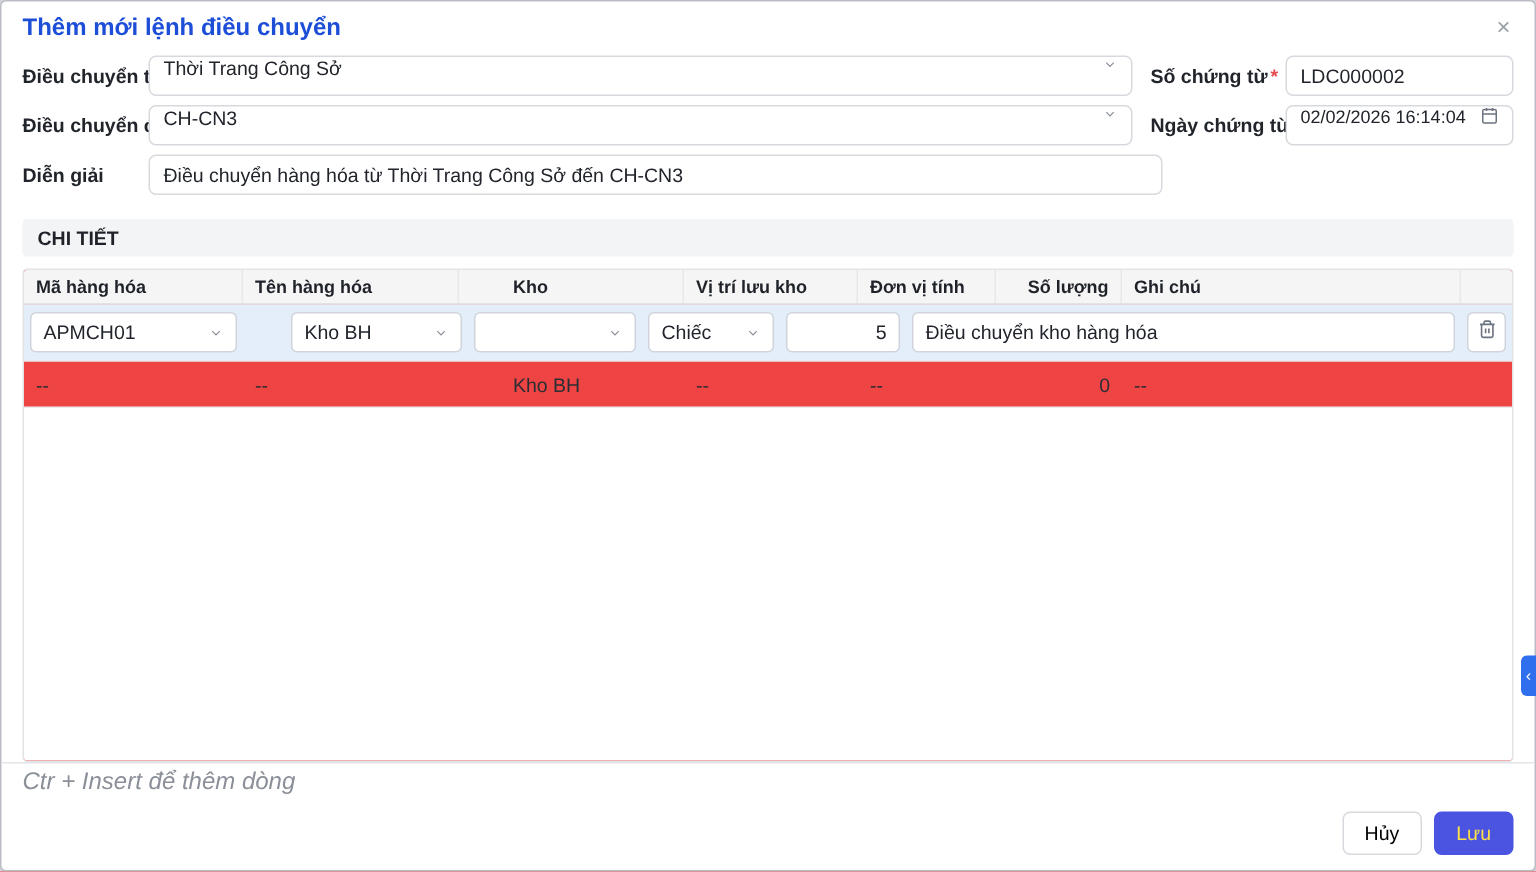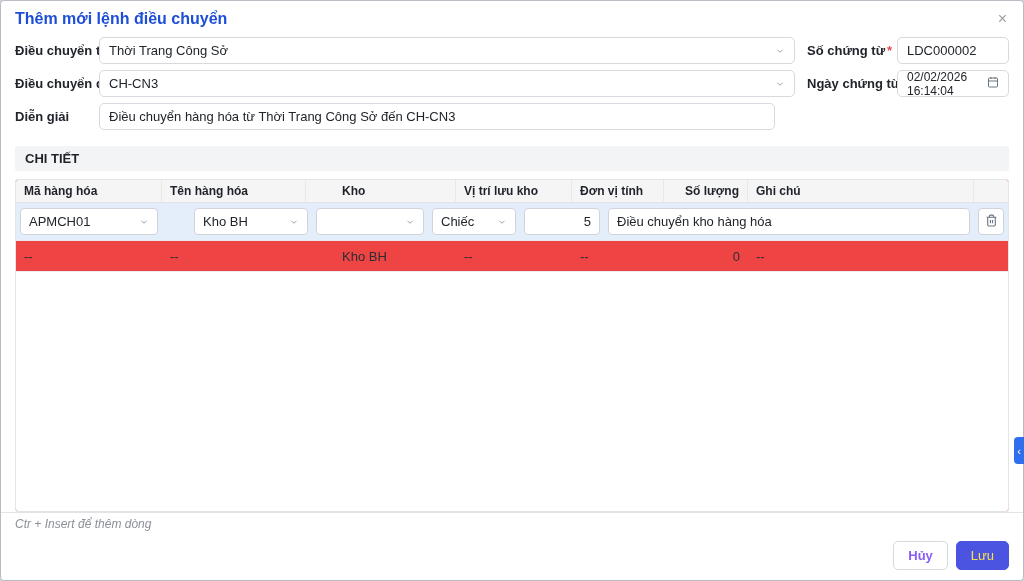--- a/index.html
+++ b/index.html
@@ -24,24 +24,24 @@
   }
   .modal-title { font-size:16px; font-weight:bold; color:#1d4ed8; }
   .close-btn { color:#9aa0a6; font-size:16px; line-height:16px; cursor:pointer; padding:0 2px; }
   
   .form-area { padding:2px 14px 6px 14px; }
   .form-row { display:flex; align-items:center; margin-bottom:6px; }
   .lbl { font-size:13px; font-weight:bold; color:#21252b; white-space:nowrap; }
   .lbl-left { width:84px; flex:none; }
   .req { color:#e5484d; margin-left:2px; }
   .ctrl { height:27px; border:1px solid #d6d9dd; border-radius:5px; background:#fff;
-          display:flex; align-items:center; font-size:13px; color:#21252b; padding:0 9px; }
+          display:flex; align-items:flex-start; font-size:13px; color:#21252b; padding:0 9px; }
   .ctrl-left { flex:1; justify-content:space-between; }
   .lbl-right { width:90px; flex:none; margin-left:12px; }
-  .ctrl-right { width:112px; flex:none; justify-content:space-between; }
+  .ctrl-right { width:152px; flex:none; justify-content:space-between; }
   .spacer-right { width:234px; flex:none; }
   input.text-input { border:none; outline:none; background:transparent; font-family:inherit;
           font-size:13px; color:#21252b; width:100%; height:100%; padding:0; }
   
   .section-bar { margin:4px 14px 8px 14px; background:#f3f4f5; border-radius:3px;
           padding:5px 10px; font-size:13px; font-weight:bold; color:#1f2329; }
   
   .table-panel { margin:0 14px; border:1px solid #e3e4e7; border-radius:3px;
           display:flex; flex-direction:column; flex:1; overflow:hidden; background:#ef4444; }
   .t-head { display:flex; background:#f5f5f6; border-bottom:1px solid #e2e3e6; }
@@ -65,25 +65,25 @@
         border-radius:4px; display:flex; align-items:center; justify-content:center; cursor:pointer; }
   .t-row { display:flex; align-items:center; height:31px; border-bottom:1px solid #ededf0;
         font-size:13px; color:#2a2e34; }
   .t-row .td { padding:0 8px; white-space:nowrap; overflow:hidden; }
   .t-empty { flex:1; background:#fff; }
   
   .attach-row { display:flex; align-items:center; gap:6px; padding:7px 14px; }
   .attach-label { font-size:13px; font-weight:bold; color:#2a2e34; }
   .choose-file { font-size:13px; color:#2f6bdb; cursor:pointer; }
   .divider { border-top:1px solid #e3e4e7; }
-  .hint-row { padding:4px 14px 2px 14px; font-size:12px; font-style:italic; color:#8a8f98; }
+  .hint-row { padding:4px 14px 2px 14px; font-size:16px; font-style:italic; color:#8a8f98; }
   .footer { display:flex; justify-content:flex-end; align-items:center; gap:8px;
         padding:8px 14px 10px 14px; }
   .btn { font-family:inherit; font-size:13px; border-radius:5px; padding:6px 14px; cursor:pointer; }
-  .btn-cancel { background:#fff; border:1px solid #d6d9dd; color:#8b5cf6;font-weight:bold; }
+  .btn-cancel { background:#fff; border:1px solid #d6d9dd; color:#000000; }
   .btn-save { background:#4a54e0; border:1px solid #4a54e0; color:#fde047; }
   
   .side-toggle { position:absolute; right:0; top:437px; width:10px; height:27px;
         background:#2f6fed; color:#fff; border-radius:4px 0 0 4px;
         display:flex; align-items:center; justify-content:center;
         font-size:11px; cursor:pointer; }
   .chev svg { display:block; }
 </style>
 </head>
 <body>

